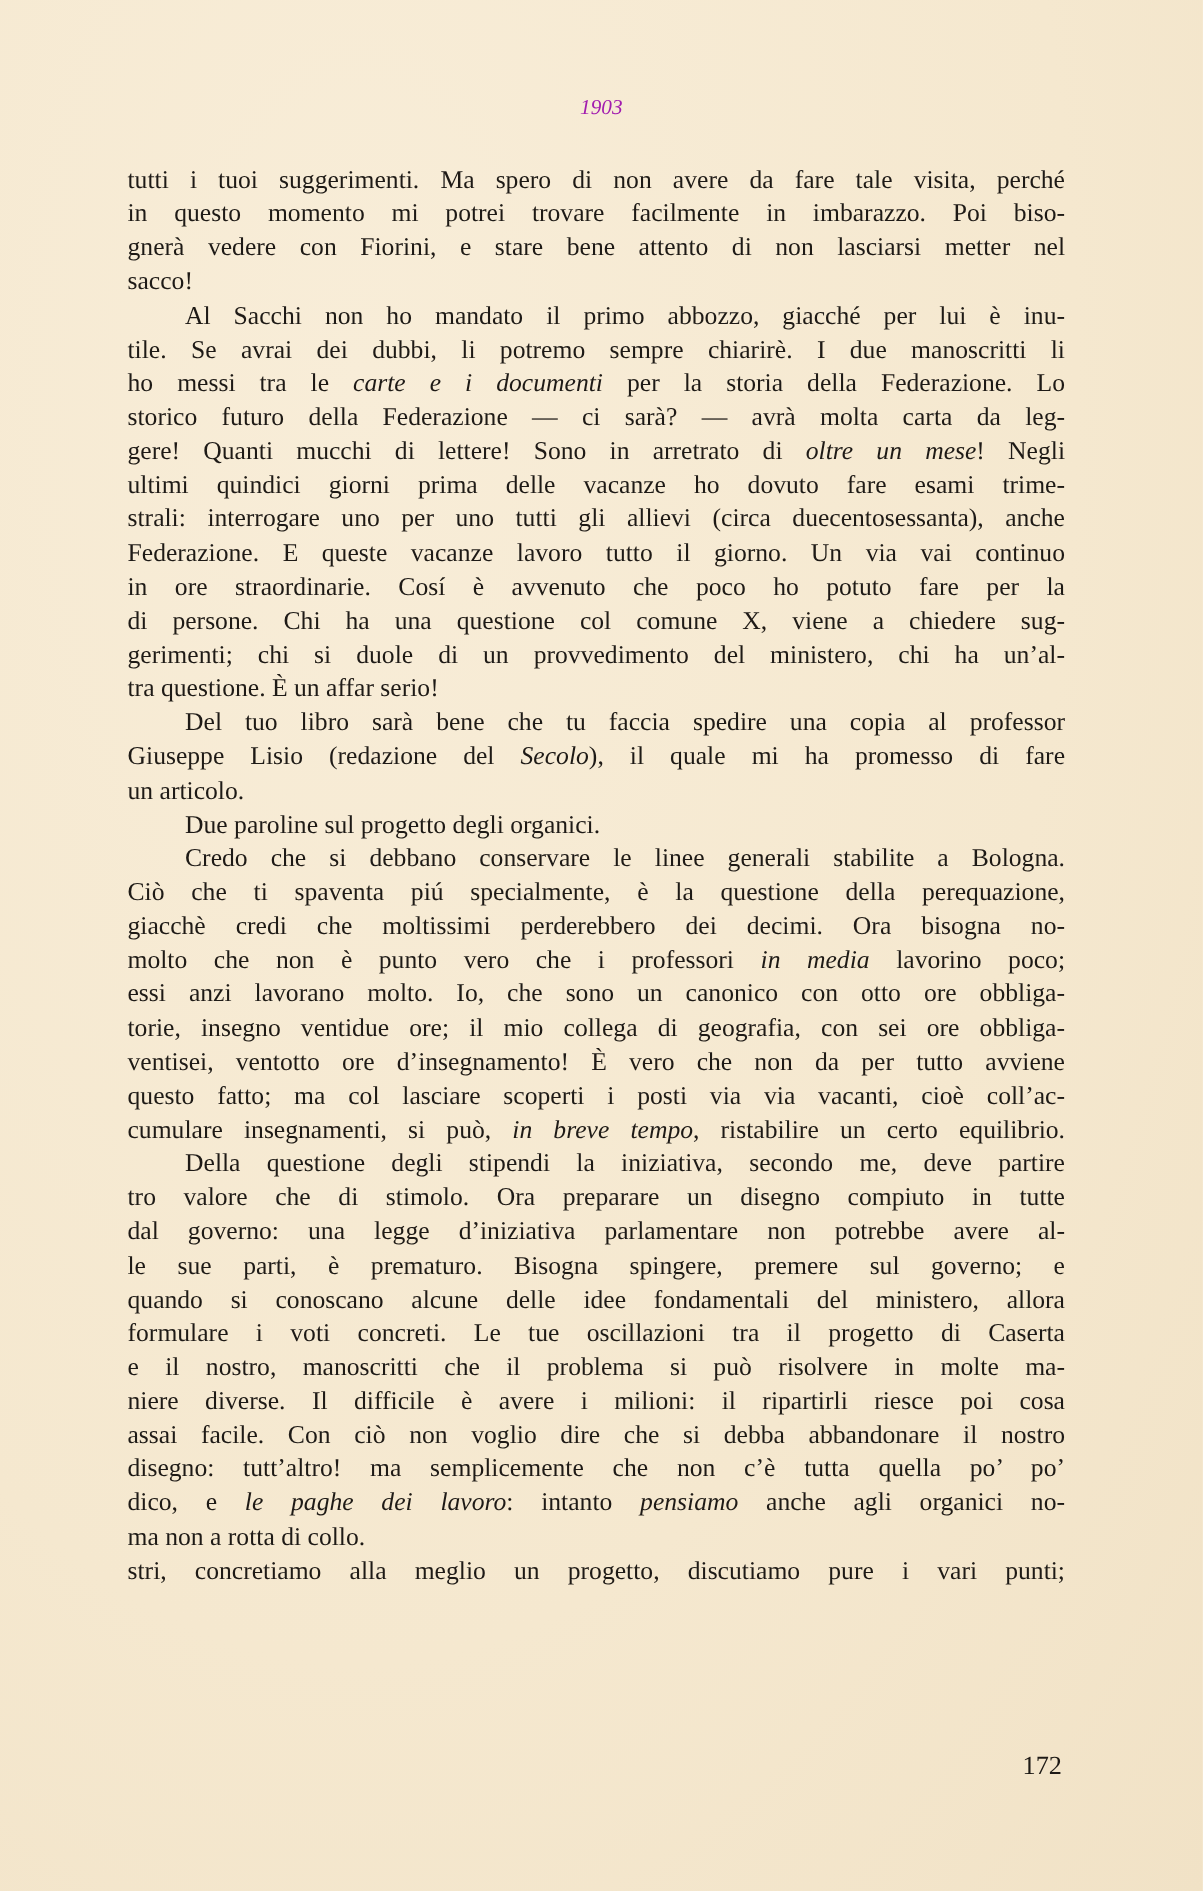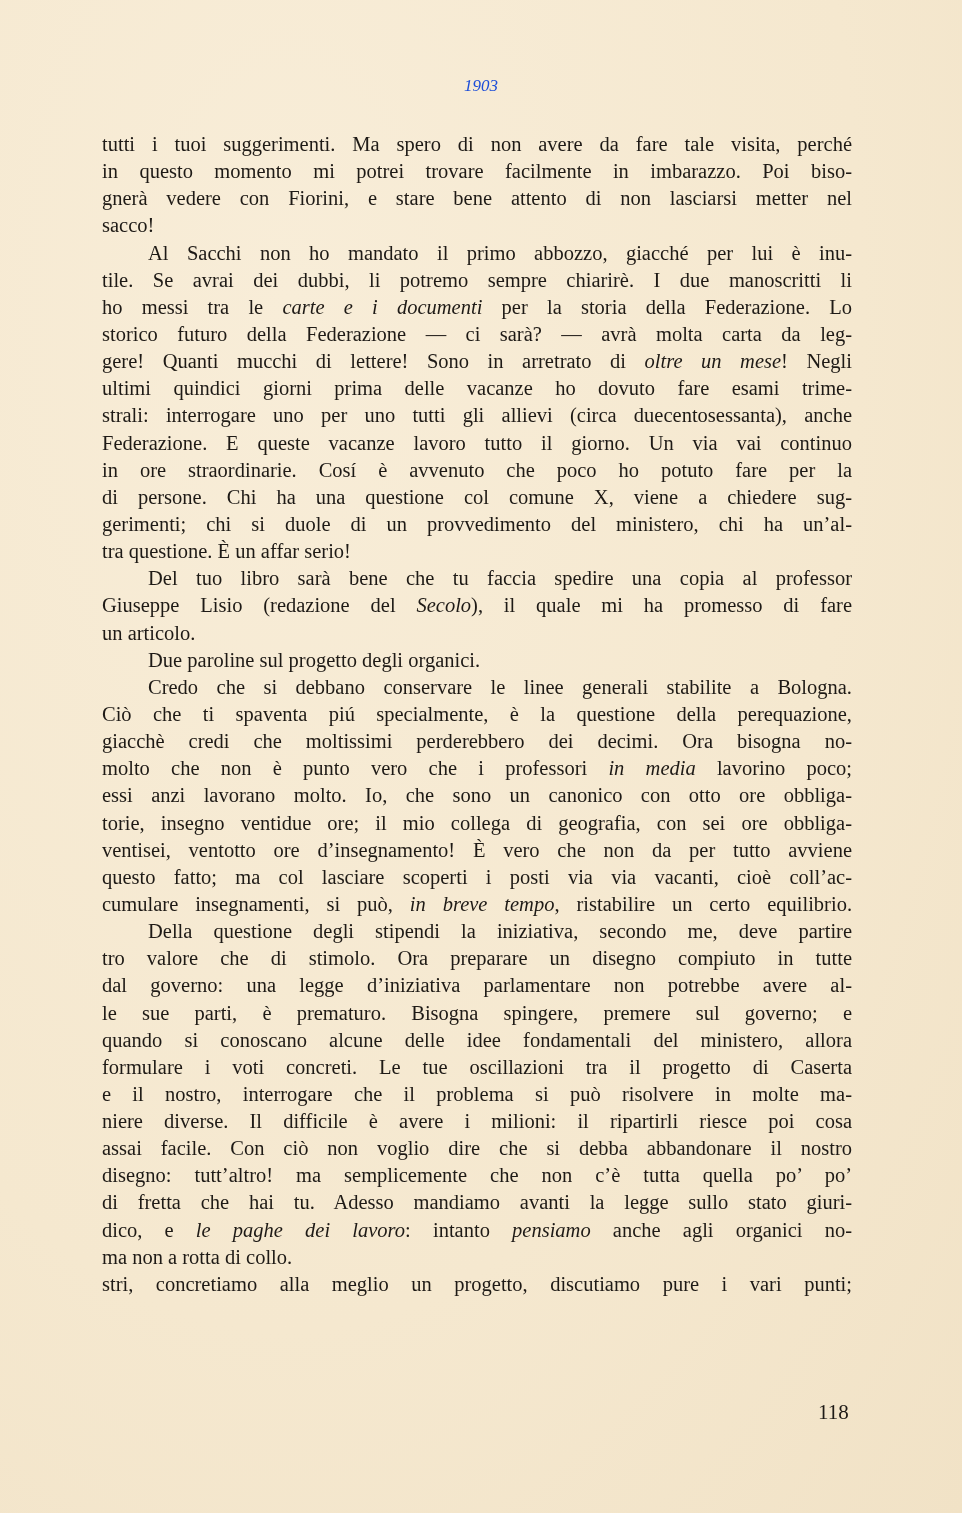--- a/index.html
+++ b/index.html
@@ -6,21 +6,21 @@
   body {
     width: 962px; height: 1513px; overflow: hidden;
     background: #f6ead3;
     background-image: radial-gradient(ellipse at 30% 20%, #f8edd8 0%, #f5e8cf 60%, #f1e2c6 100%);
     font-family: "Liberation Serif", "DejaVu Serif", serif;
     color: #1e1a16;
     position: relative;
   }
   .running-head {
     position: absolute; top: 76px; left: 0; width: 962px;
-    text-align: center; font-style: italic; font-size: 17px; color: #1d4ed8;
+    text-align: center; font-style: italic; font-size: 17px; color: #a21caf;
   }
   .text-block {
     position: absolute; top: 131px; left: 82px; width: 770px;
     font-size: 20.5px; line-height: 27.15px;
   }
   .line {
     display: block; white-space: nowrap;
     text-align: justify; text-align-last: justify;
     height: 27.15px;
     margin-left: 20px;
@@ -67,23 +67,22 @@
     <span class="line"><span>torie, insegno ventidue ore; il mio collega di geografia, con sei ore obbliga-</span></span>
     <span class="line"><span>ventisei, ventotto ore d’insegnamento! È vero che non da per tutto avviene</span></span>
     <span class="line"><span>questo fatto; ma col lasciare scoperti i posti via via vacanti, cioè coll’ac-</span></span>
     <span class="line"><span>cumulare insegnamenti, si può, </span><span class="it">in breve tempo</span><span>, ristabilire un certo equilibrio.</span></span>
     <span class="line indent"><span>Della questione degli stipendi la iniziativa, secondo me, deve partire</span></span>
     <span class="line"><span>tro valore che di stimolo. Ora preparare un disegno compiuto in tutte</span></span>
     <span class="line"><span>dal governo: una legge d’iniziativa parlamentare non potrebbe avere al-</span></span>
     <span class="line"><span>le sue parti, è prematuro. Bisogna spingere, premere sul governo; e</span></span>
     <span class="line"><span>quando si conoscano alcune delle idee fondamentali del ministero, allora</span></span>
     <span class="line"><span>formulare i voti concreti. Le tue oscillazioni tra il progetto di Caserta</span></span>
-    <span class="line"><span>e il nostro, interrogare che il problema si può risolvere in molte ma-</span></span>
+    <span class="line"><span>e il nostro, manoscritti che il problema si può risolvere in molte ma-</span></span>
     <span class="line"><span>niere diverse. Il difficile è avere i milioni: il ripartirli riesce poi cosa</span></span>
     <span class="line"><span>assai facile. Con ciò non voglio dire che si debba abbandonare il nostro</span></span>
     <span class="line"><span>disegno: tutt’altro! ma semplicemente che non c’è tutta quella po’ po’</span></span>
-    <span class="line"><span>di fretta che hai tu. Adesso mandiamo avanti la legge sullo stato giuri-</span></span>
     <span class="line"><span>dico, e </span><span class="it">le paghe dei lavoro</span><span>: intanto </span><span class="it">pensiamo</span><span> anche agli organici no-</span></span>
     <span class="line last"><span>ma non a rotta di collo.</span></span>
     <span class="line"><span>stri, concretiamo alla meglio un progetto, discutiamo pure i vari punti;</span></span>
   </div>
 
-<div class="page-number">118</div>
+<div class="page-number">172</div>
 
 </body></html>

